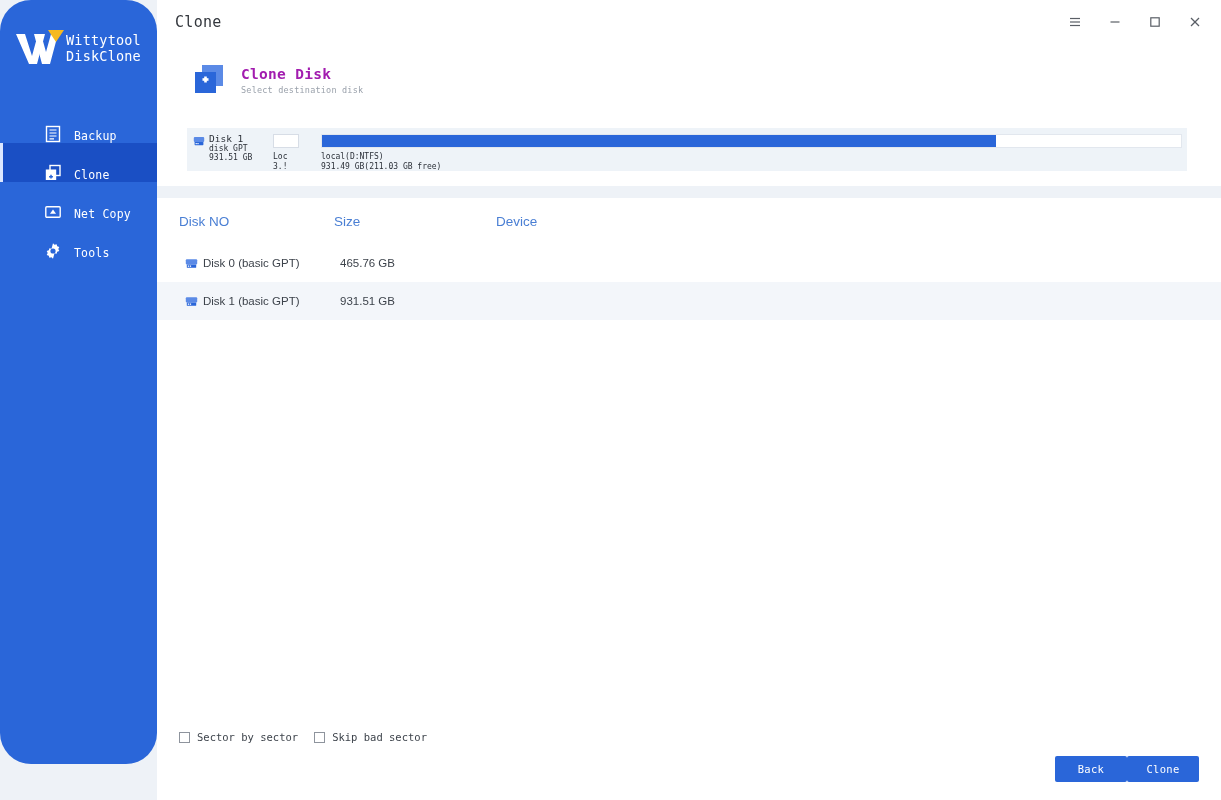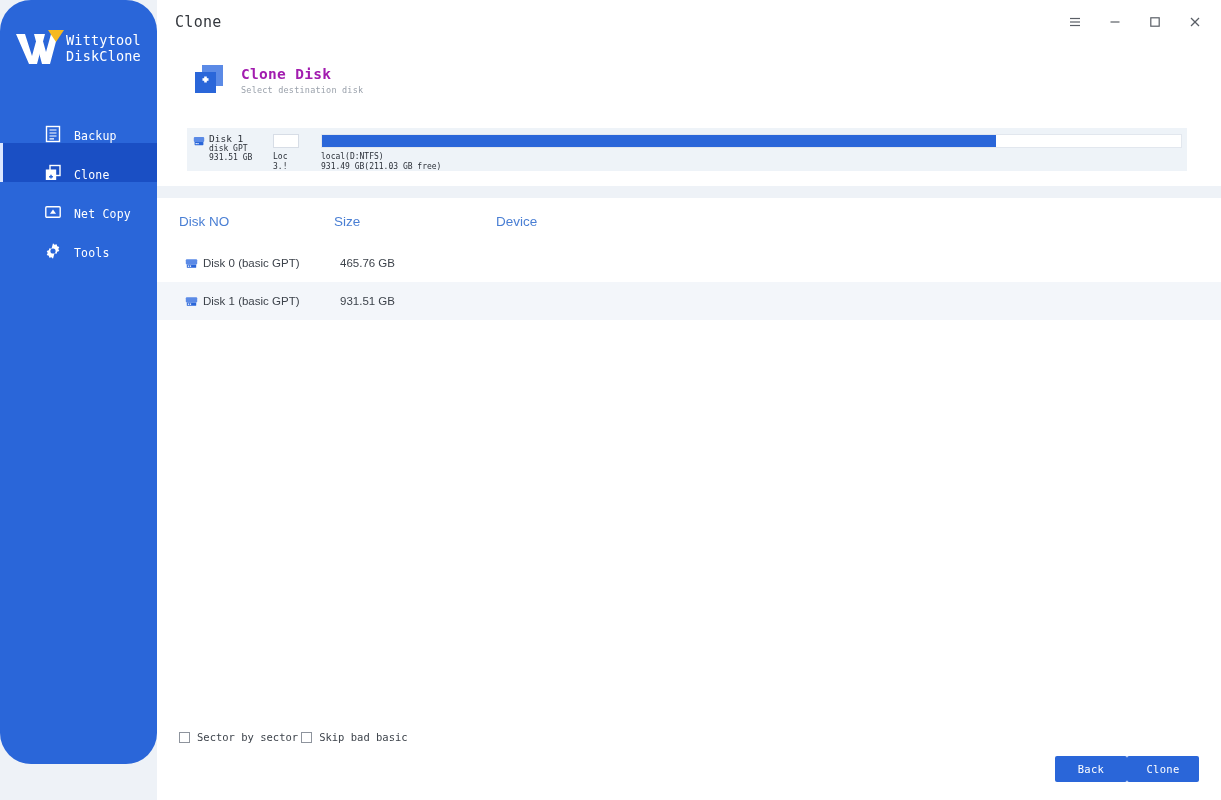--- a/index.html
+++ b/index.html
@@ -269,21 +269,21 @@
 
   
   .tbl-footer {
     margin-top: auto;
     flex: 0 0 auto;
     padding: 0 0 18px 0;
   }
   .opts {
     display: flex;
     align-items: center;
-    gap: 3px;
+    gap: 16px;
     padding-left: 22px;
     height: 26px;
   }
   .opt {
     display: flex;
     align-items: center;
     cursor: pointer;
   }
   .cbox {
     width: 11px; height: 11px;
@@ -521,21 +521,21 @@
       </div>
 
       <div class="tbl-footer">
         <div class="opts">
           <label class="opt">
             <span class="cbox"></span>
             <span class="opt-label">Sector by sector</span>
           </label>
           <label class="opt">
             <span class="cbox"></span>
-            <span class="opt-label">Skip bad basic</span>
+            <span class="opt-label">Skip bad sector</span>
           </label>
         </div>
 
         <div class="btns">
           <button class="btn">Back</button>
           <button class="btn">Clone</button>
         </div>
       </div>
 
     </section>

